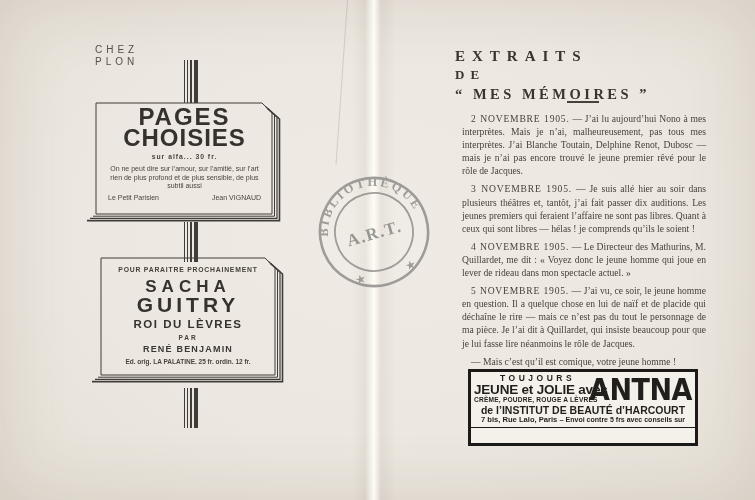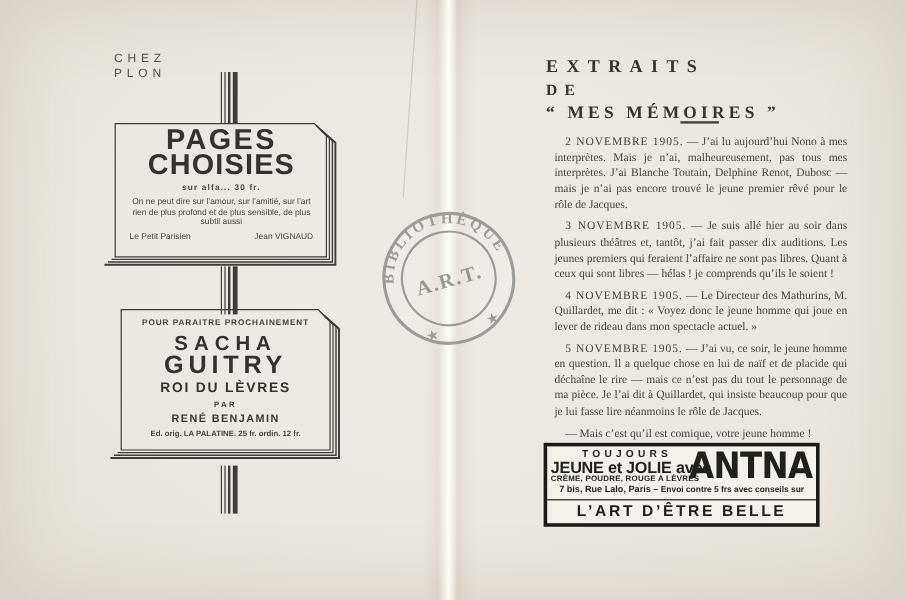--- a/index.html
+++ b/index.html
@@ -47,21 +47,21 @@
   .rp-h3{font-size:14.5px;font-weight:700;letter-spacing:3.5px;margin-top:3px;}
   .rp-rule{left:567px;top:101px;width:32px;height:2px;background:#46413b;}
 
   .rp-body{left:462px;top:112px;width:244px;font-family:"Liberation Serif", serif;
     font-size:9.6px;line-height:13.1px;color:#48423c;text-align:justify;}
   .rp-body p{margin:0 0 5px 0;text-indent:9px;}
   .rp-date{letter-spacing:.8px;}
   .rp-closing{text-indent:9px;}
 
   
-  .ad{left:453px;top:369px;width:218px;border:3px solid #1c1a18;background:#f4f1ea;color:#211f1c;padding:2px 3px 3px 3px;}
+  .ad{left:468px;top:369px;width:218px;border:3px solid #1c1a18;background:#f4f1ea;color:#211f1c;padding:2px 3px 15px 3px;}
   .ad-top{display:flex;align-items:flex-start;}
   .ad-left{flex:1;min-width:0;}
   .ad-toujours{font-size:8.5px;font-weight:700;letter-spacing:3.5px;padding-left:26px;line-height:9px;}
   .ad-jeune{font-size:13.5px;font-weight:700;letter-spacing:-.2px;line-height:13px;white-space:nowrap;}
   .ad-creme{font-size:6.6px;font-weight:700;letter-spacing:.2px;line-height:8px;white-space:nowrap;}
   .ad-brand{font-family:"DejaVu Sans", sans-serif;font-size:27px;font-weight:900;letter-spacing:-.5px;
     line-height:24px;transform:scaleY(1.12);transform-origin:top right;margin-top:2px;}
   .ad-institut{font-size:10.5px;font-weight:700;text-align:center;line-height:11px;margin-top:1px;white-space:nowrap;}
   .ad-addr{font-size:7px;font-weight:700;text-align:center;line-height:8.5px;white-space:nowrap;}
   .ad-addr .addr-main{font-size:7.6px;}
@@ -170,17 +170,17 @@
 
   <div class="abs ad">
     <div class="ad-top">
       <div class="ad-left">
         <div class="ad-toujours">TOUJOURS</div>
         <div class="ad-jeune">JEUNE et JOLIE avec</div>
         <div class="ad-creme">CRÈME, POUDRE, ROUGE A LÈVRES</div>
       </div>
       <div class="ad-brand">ANTNA</div>
     </div>
+    <div class="ad-institut">de l’INSTITUT DE BEAUTÉ d’HARCOURT</div>
     <div class="ad-addr"><span class="addr-main">7 bis, Rue Lalo, Paris –</span><span> Envoi contre 5 frs avec conseils sur</span></div>
     <div class="ad-rule"></div>
-    <div class="ad-belle">L’ART D’ÊTRE BELLE</div>
   </div>
 </div>
 
 </body></html>

